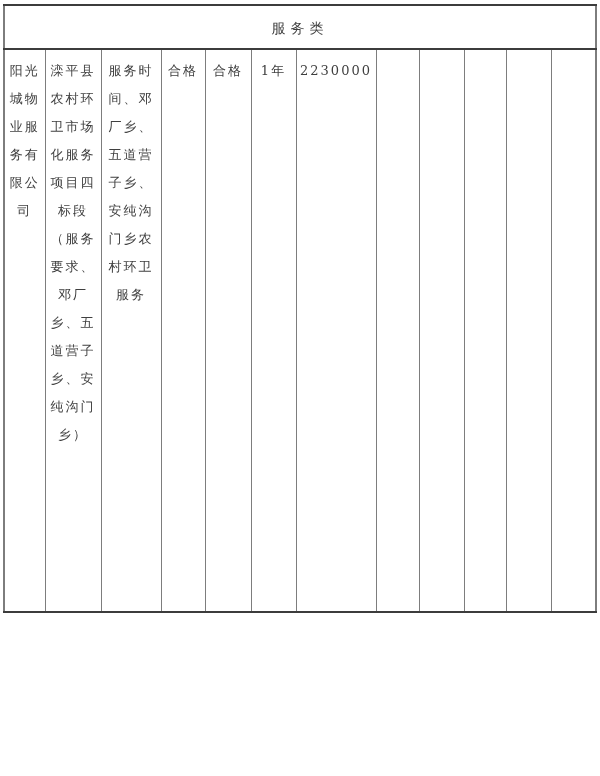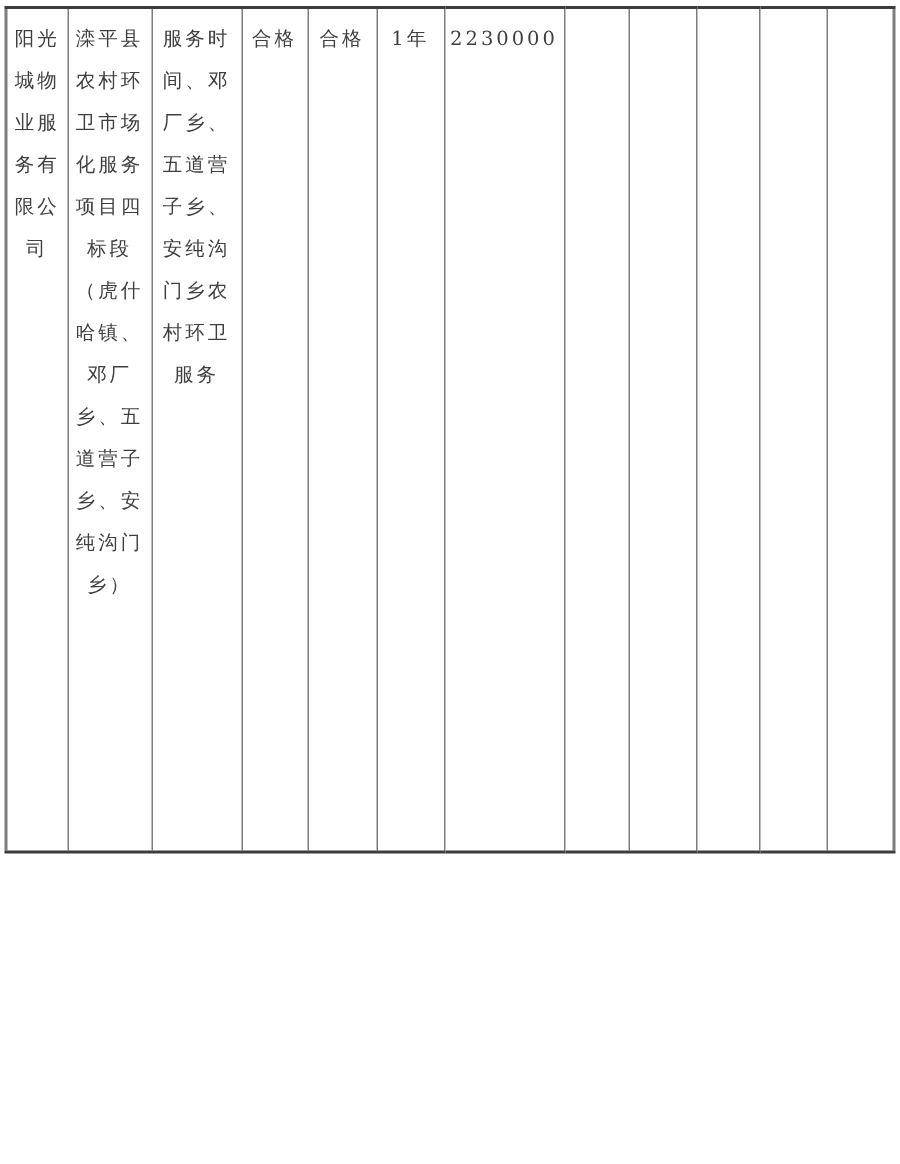--- a/index.html
+++ b/index.html
@@ -77,23 +77,26 @@
         <col style="width:46px">
         <col style="width:45px">
       <col style="width:80px">
         <col style="width:43px">
         <col style="width:45px">
       <col style="width:42px">
         <col style="width:45px">
         <col style="width:45px">
     </colgroup>
     <tbody>
+        <tr class="title-row">
+      <td colspan="12">服务类</td>
+    </tr>
     <tr class="data-row">
       <td class="px4">阳光城物业服务有限公司</td>
-      <td class="px7">滦平县农村环卫市场化服务项目四标段（虎什哈镇、邓厂乡、五道营子乡、安纯沟门乡）</td>
+      <td class="px7">滦平县农村环卫市场化服务项目四标段（服务要求、邓厂乡、五道营子乡、安纯沟门乡）</td>
       <td class="px6">服务时间、邓厂乡、五道营子乡、安纯沟门乡农村环卫服务</td>
       <td class="px4">合格</td>
       <td class="px4">合格</td>
       <td class="px4">1年</td>
       <td class="px4 num">2230000</td>
       <td class="px4"></td>
       <td class="px4"></td>
       <td class="px4"></td>
       <td class="px4"></td>
       <td class="px4"></td>

